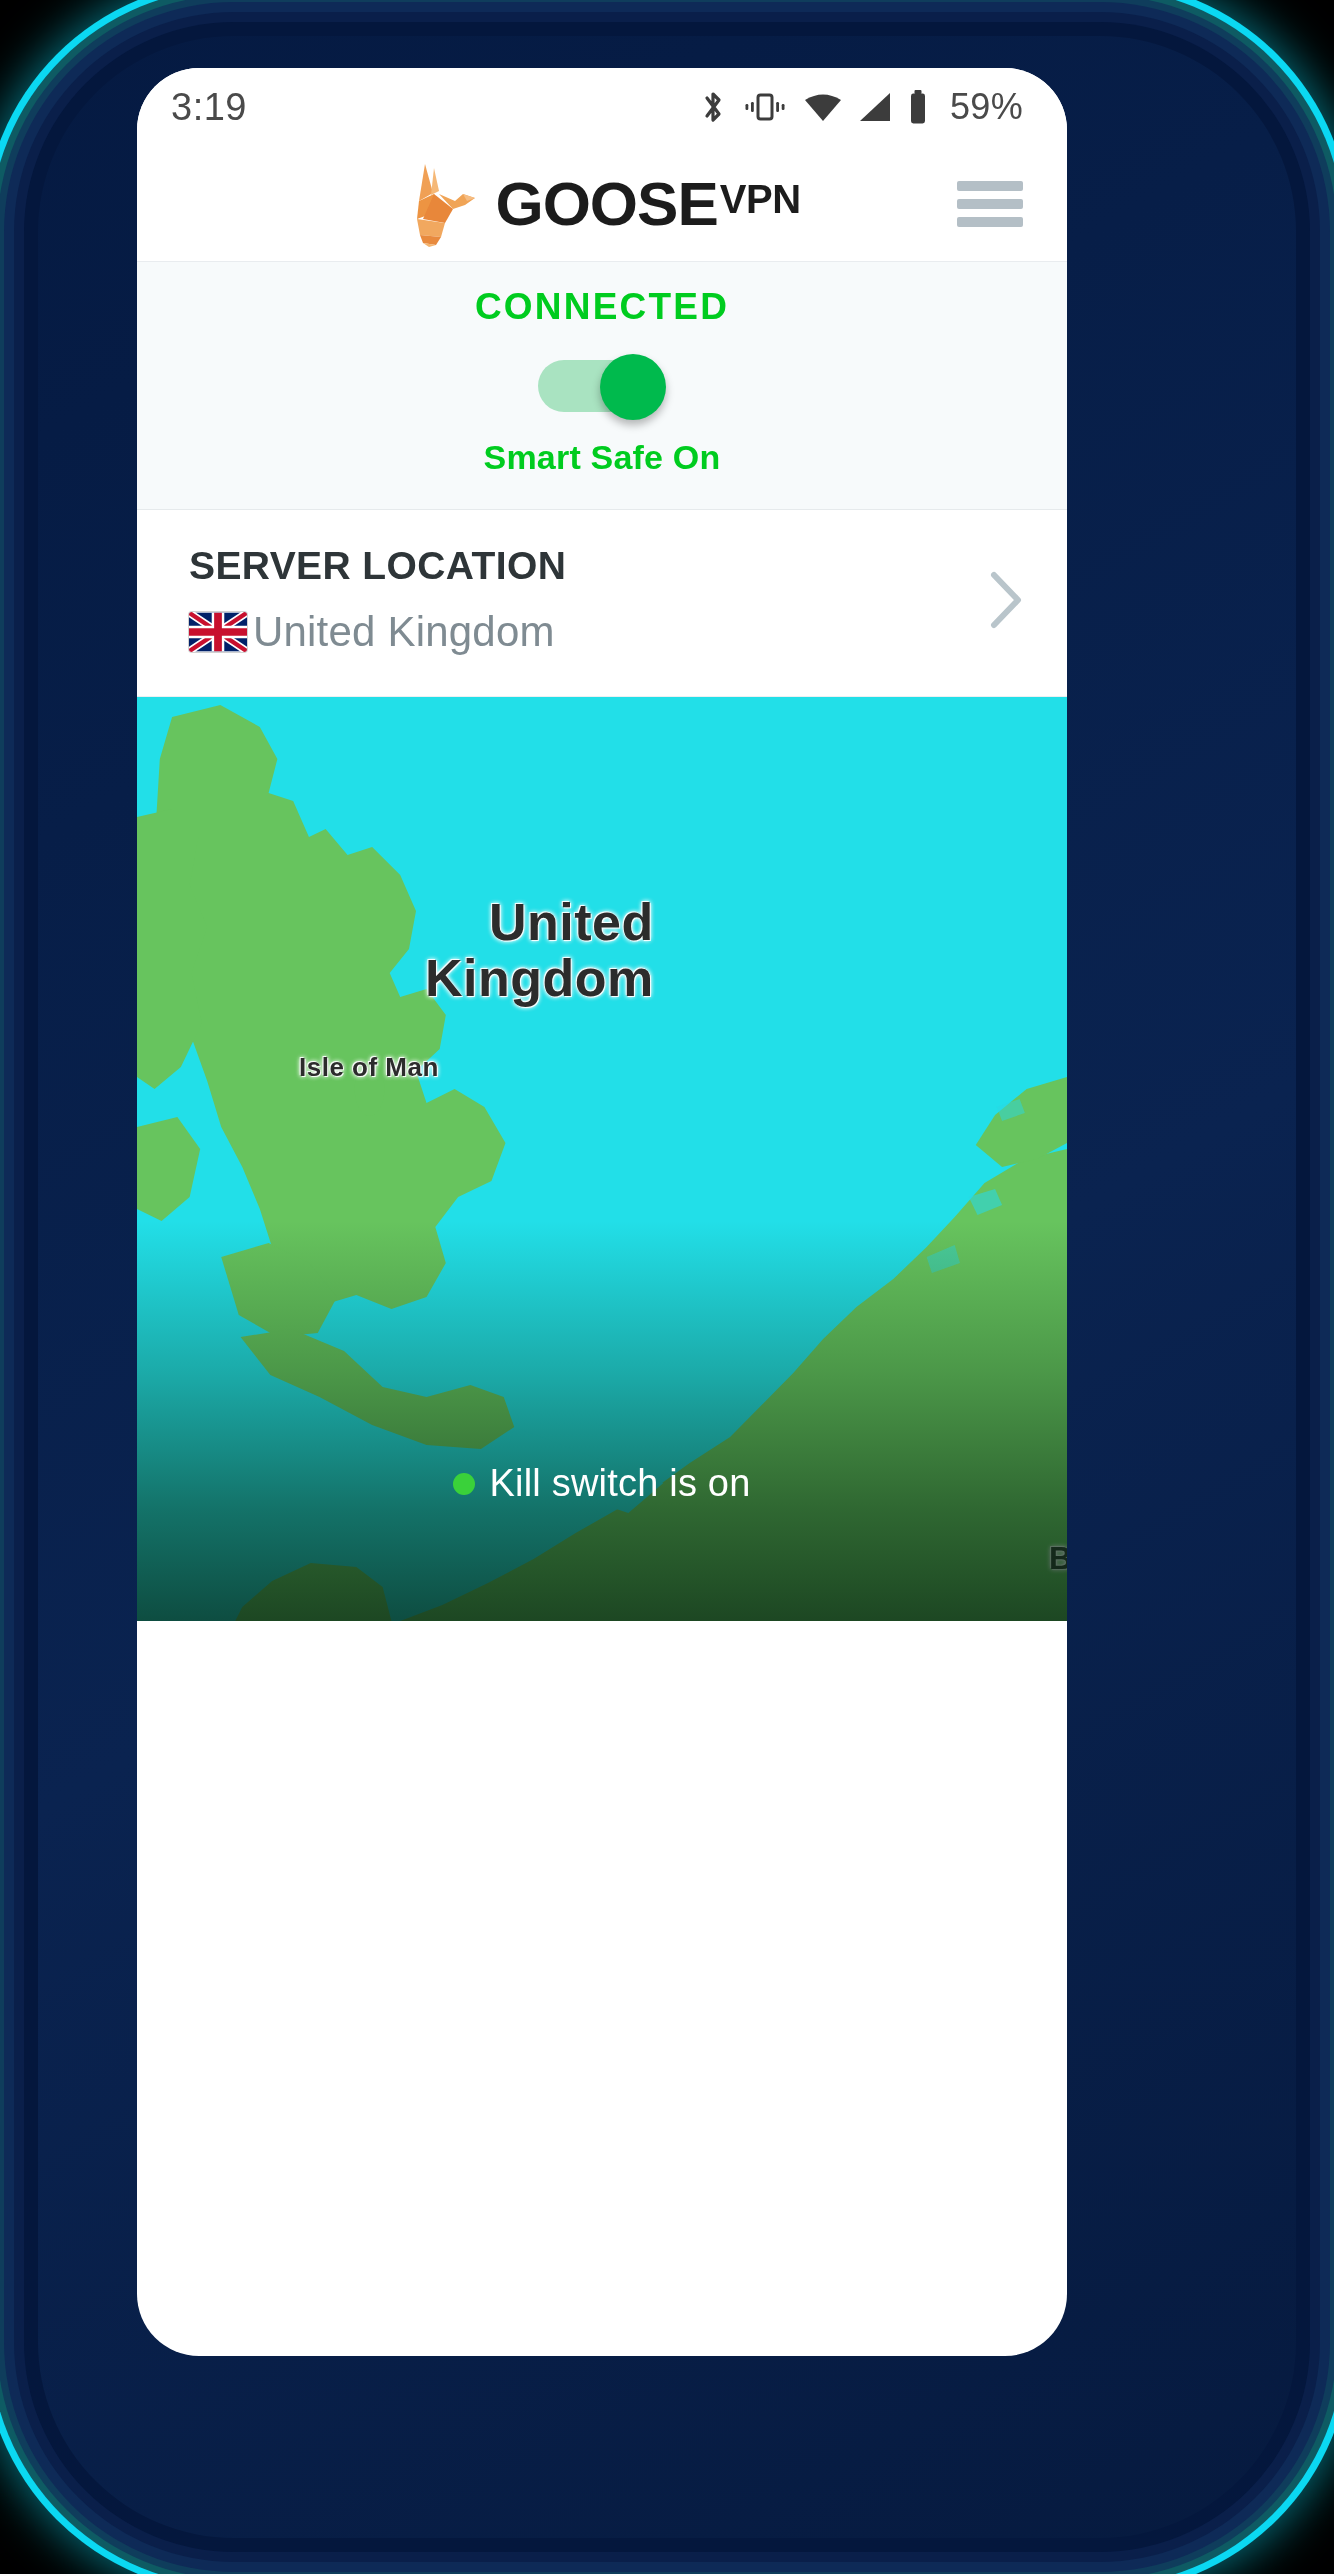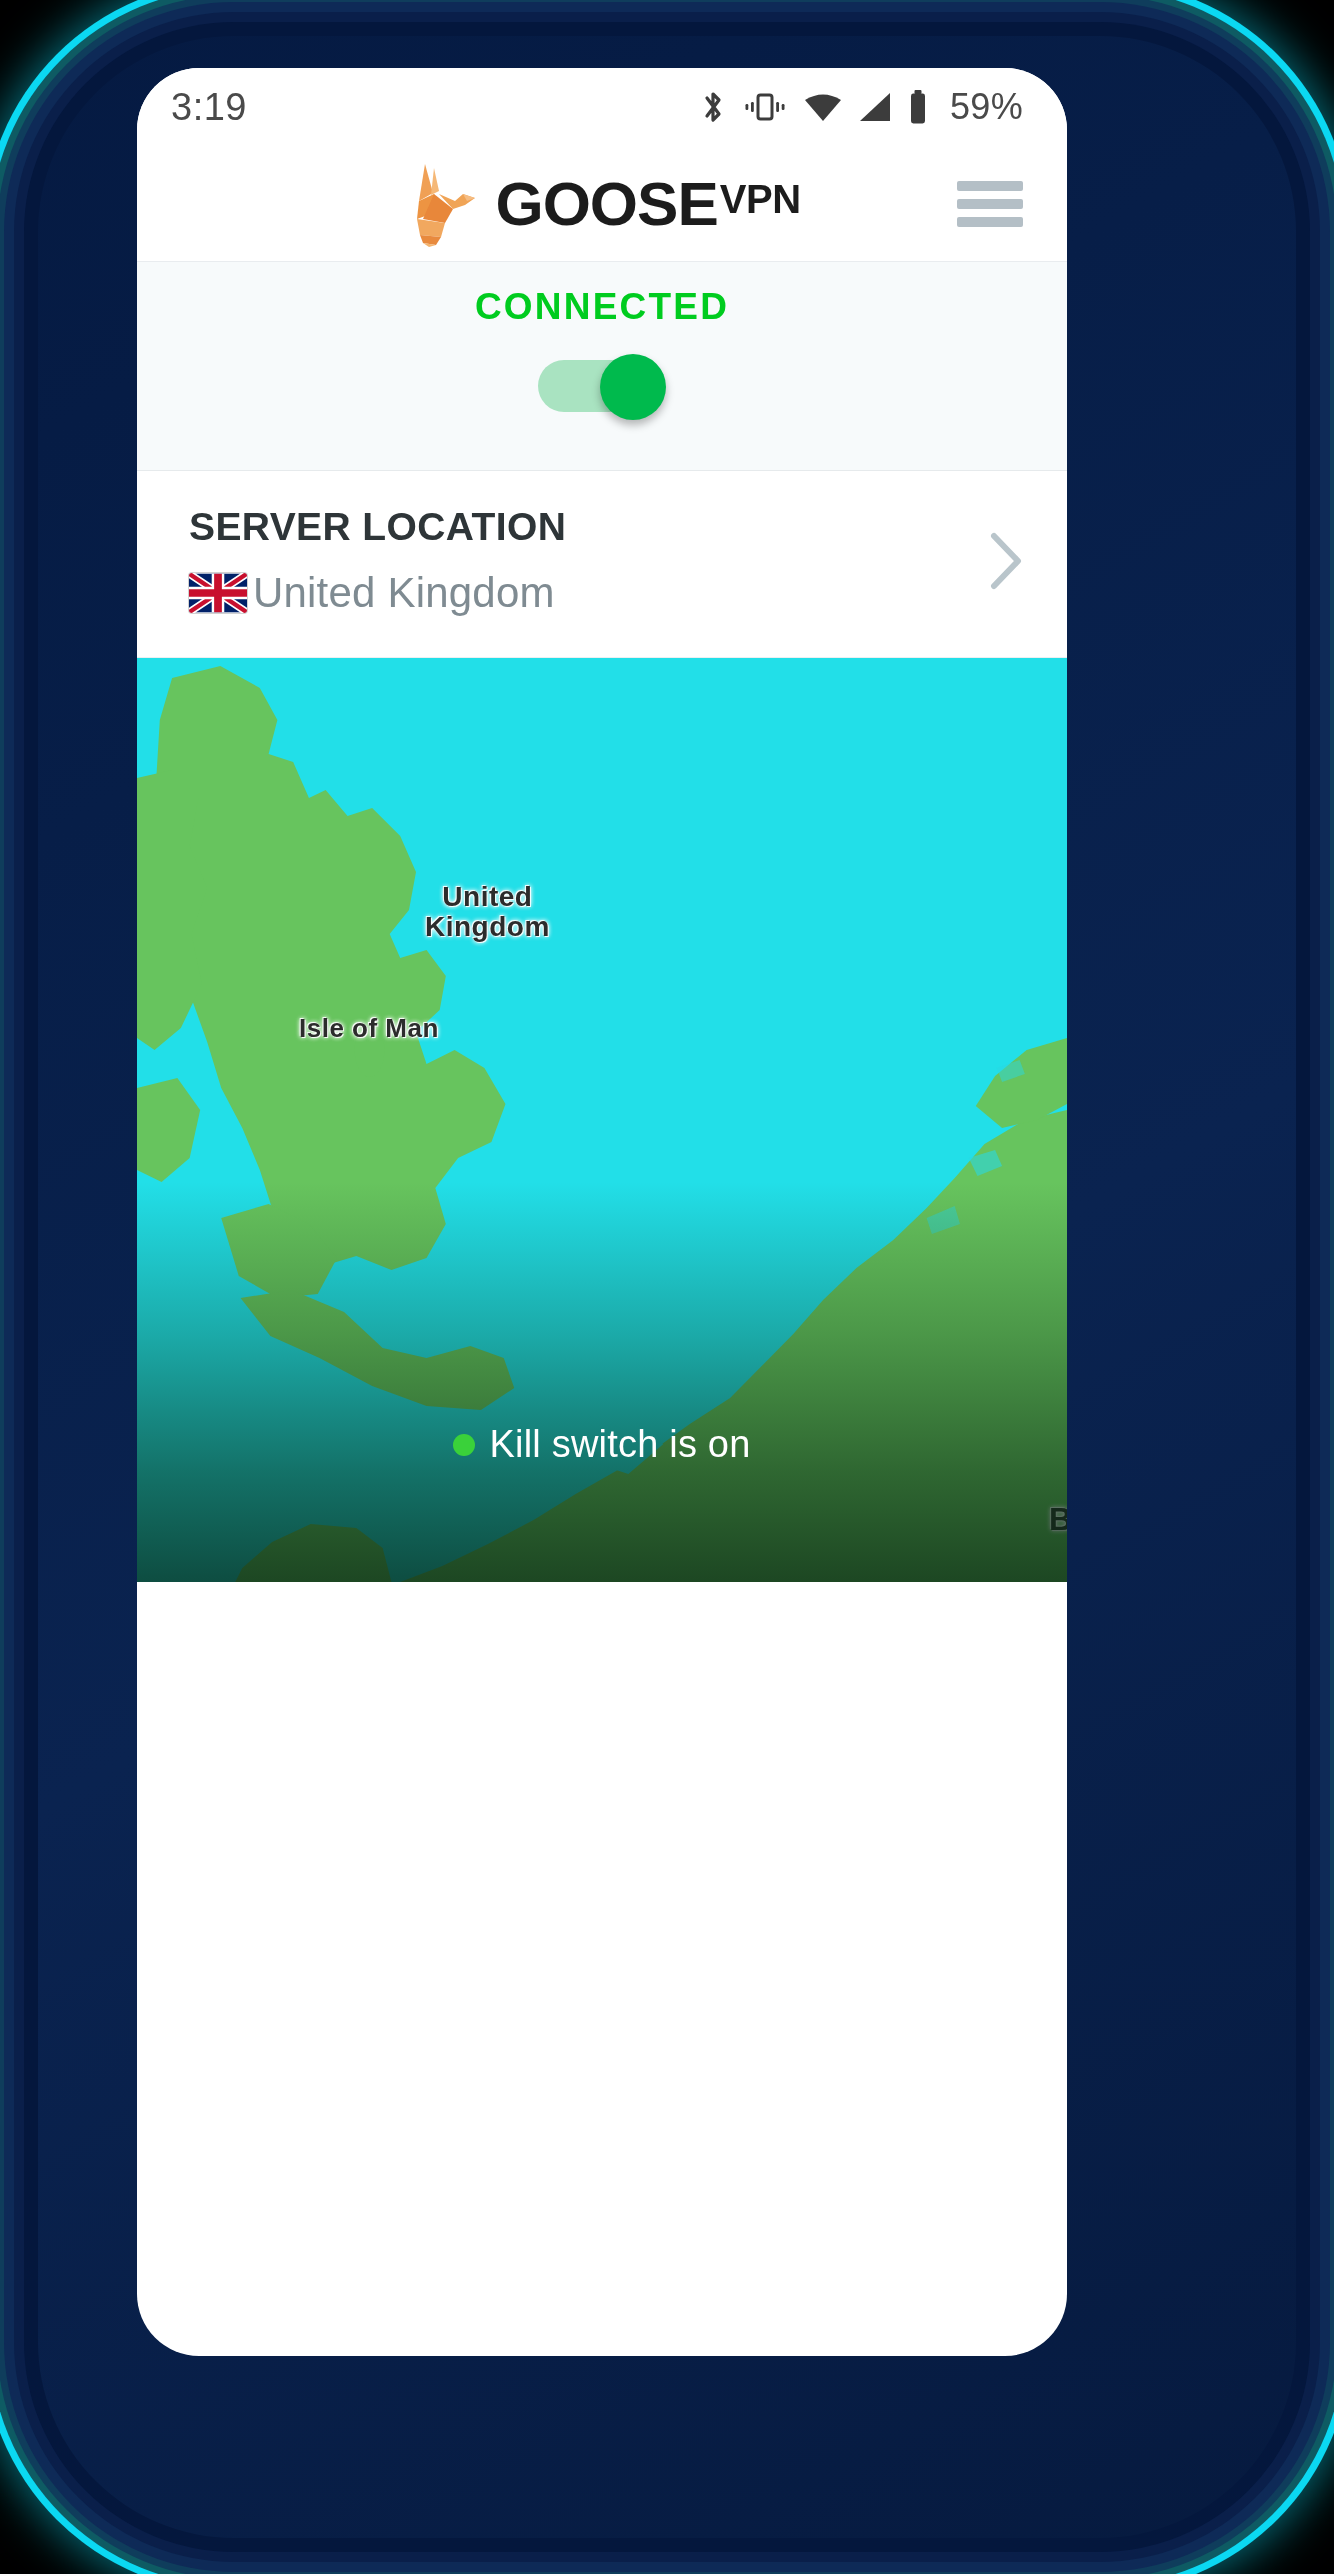--- a/index.html
+++ b/index.html
@@ -229,21 +229,21 @@
     color:#2c2c2c;
     font-weight:700;
     letter-spacing:.5px;
     text-shadow:
       0 0 5px #ffffff, 0 0 5px #ffffff,
       1px 1px 0 rgba(255,255,255,.9),
       -1px -1px 0 rgba(255,255,255,.9);
     white-space:nowrap;
     pointer-events:none;
   }
-  #label-uk{ left:288px; top:224px; font-size:28px; line-height:1.08; text-align:center; }
+  #label-uk{ left:288px; top:197px; font-size:52px; line-height:1.08; text-align:right; }
   #label-isleofman{ left:162px; top:355px; font-size:26px; }
   #label-netherlands{ left:965px; top:652px; font-size:32px; }
   #label-belgium{ left:912px; top:843px; font-size:32px; }
 
   #map-fade{
     position:absolute;
     left:0; right:0; bottom:0;
     height:400px;
     background:linear-gradient(to bottom, rgba(12,48,22,0) 0%, rgba(12,48,22,.30) 38%, rgba(10,42,20,.60) 72%, rgba(8,36,18,.78) 100%);
     pointer-events:none;
@@ -340,20 +340,21 @@
   </div>
 
   <div id="connection-panel">
     <div class="connected-label">CONNECTED</div>
     <div class="toggle-wrap">
       <div class="toggle">
         <div class="toggle-track"></div>
         <div class="toggle-knob"></div>
       </div>
     </div>
+    <div class="smart-safe">Smart Safe On</div>
   </div>
 
   <div id="server-location">
     <div class="server-left">
       <div class="server-heading">SERVER LOCATION</div>
       <div class="server-row">
         <svg class="flag-uk" viewBox="0 0 60 40">
           <rect width="60" height="40" fill="#012169"></rect>
           <path d="M0 0 L60 40 M60 0 L0 40" stroke="#fff" stroke-width="8"></path>
           <path d="M0 0 L60 40 M60 0 L0 40" stroke="#C8102E" stroke-width="4.5"></path>

